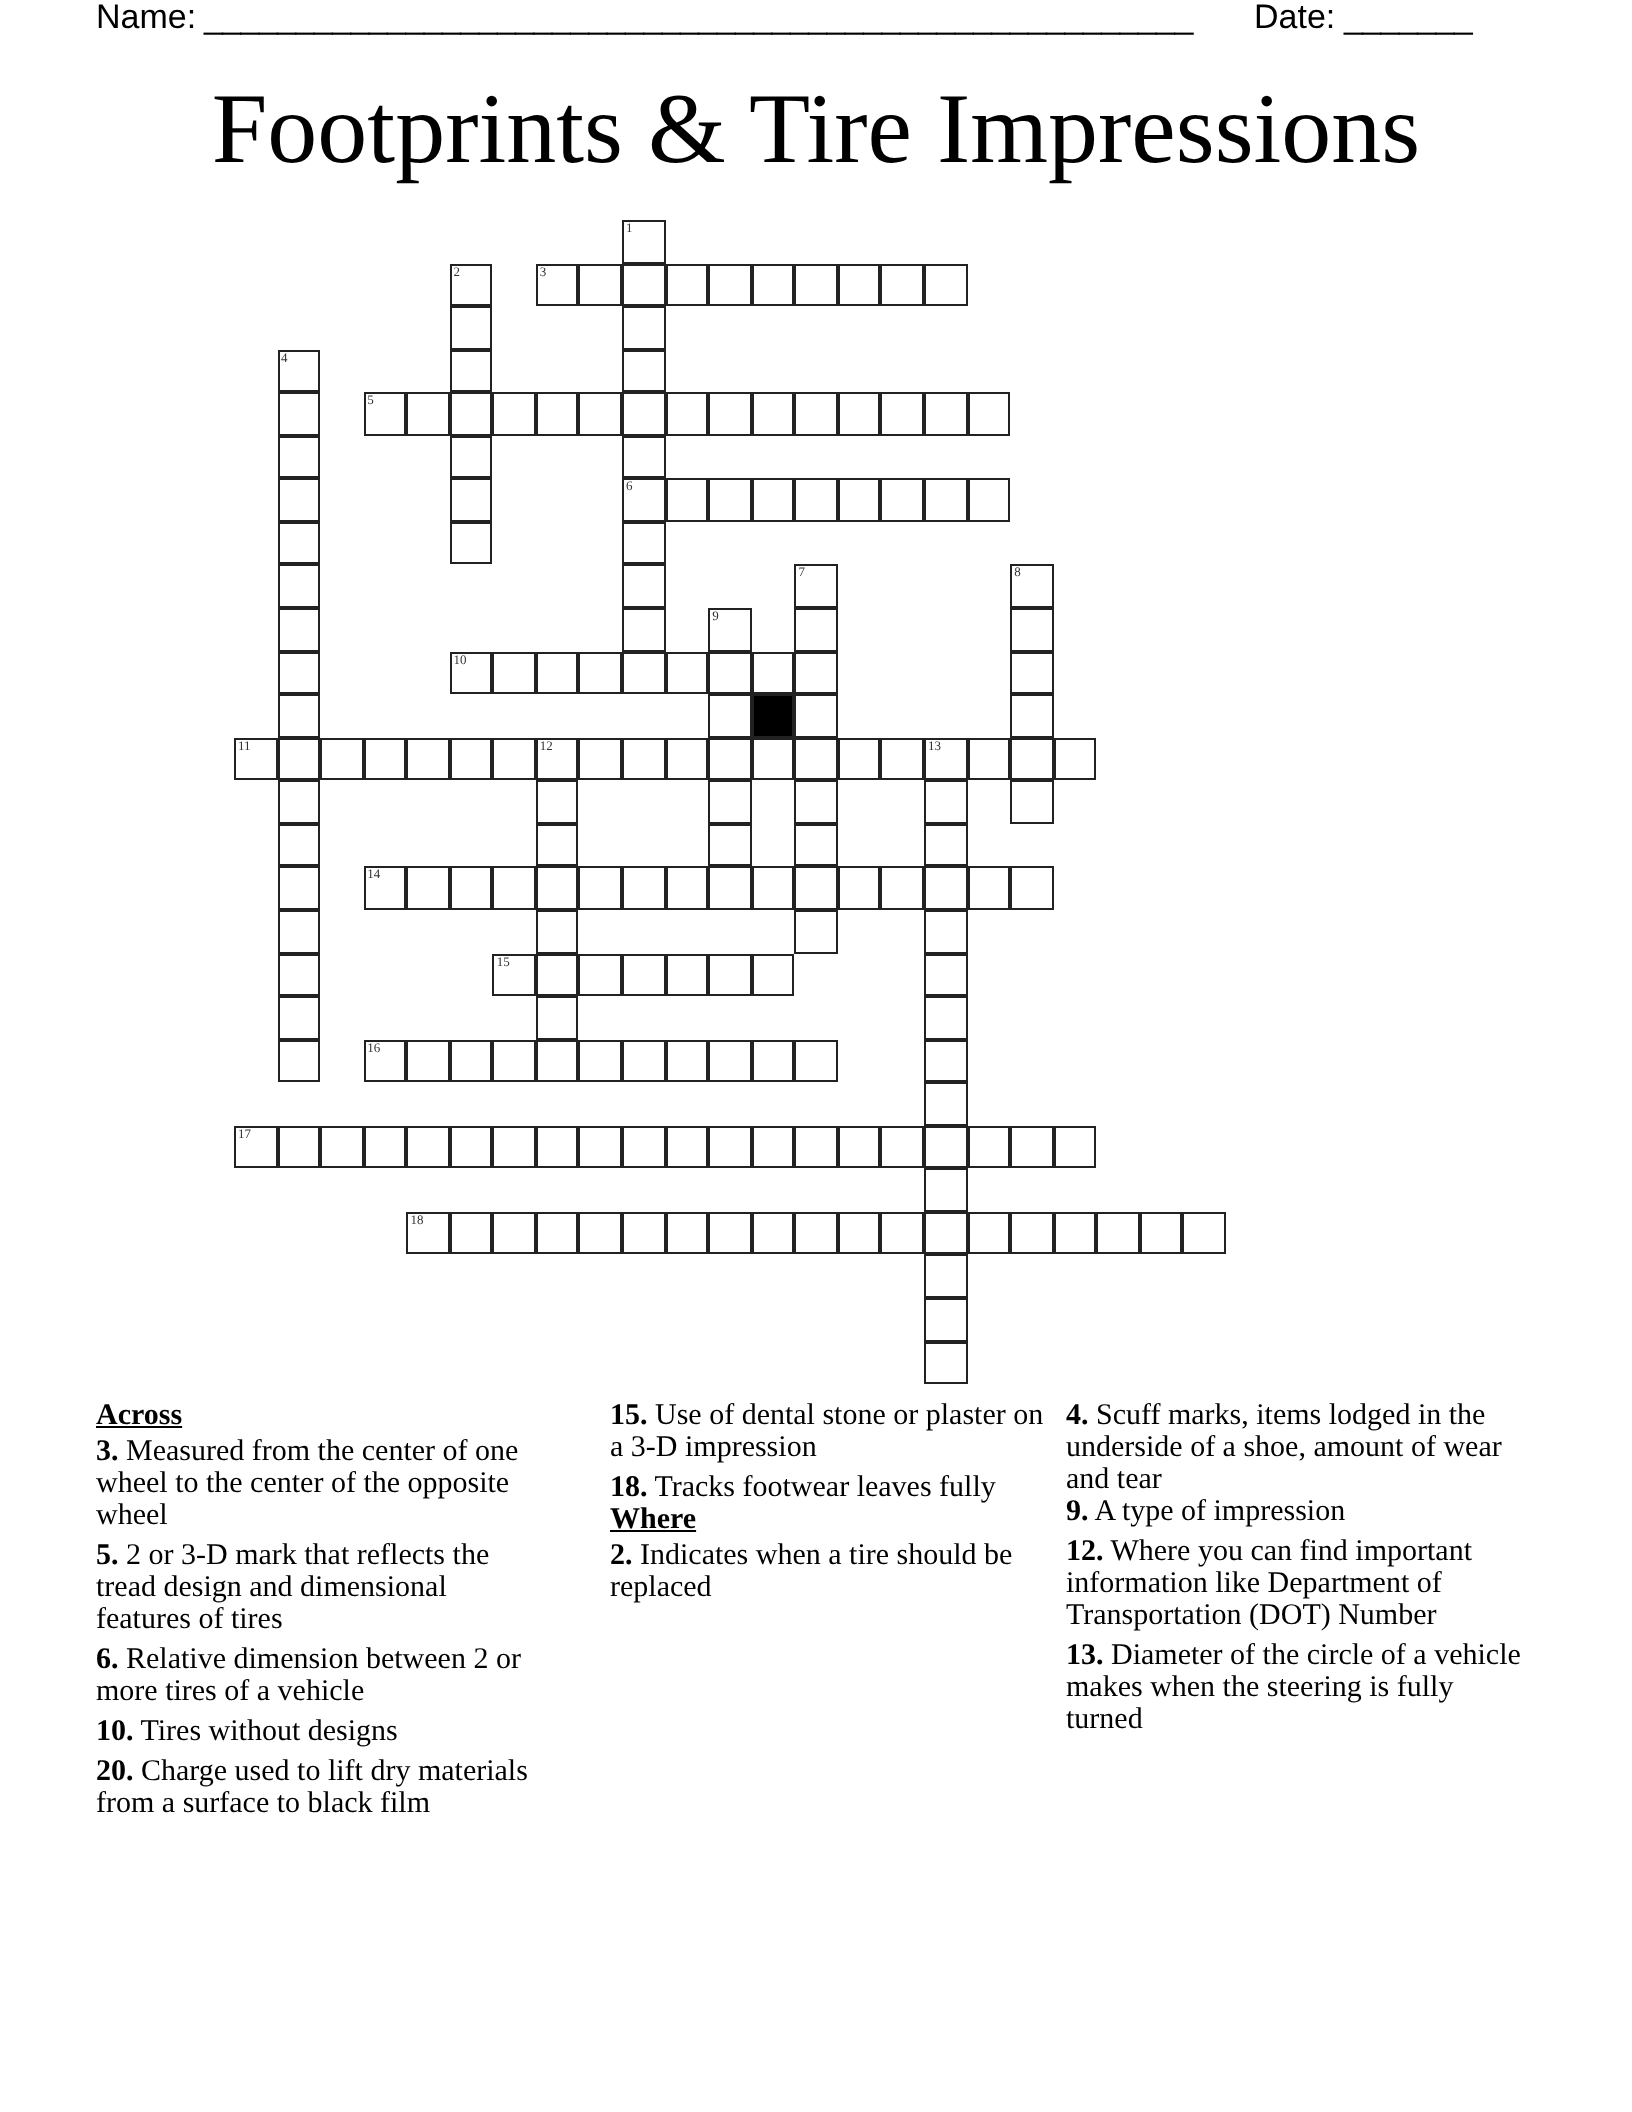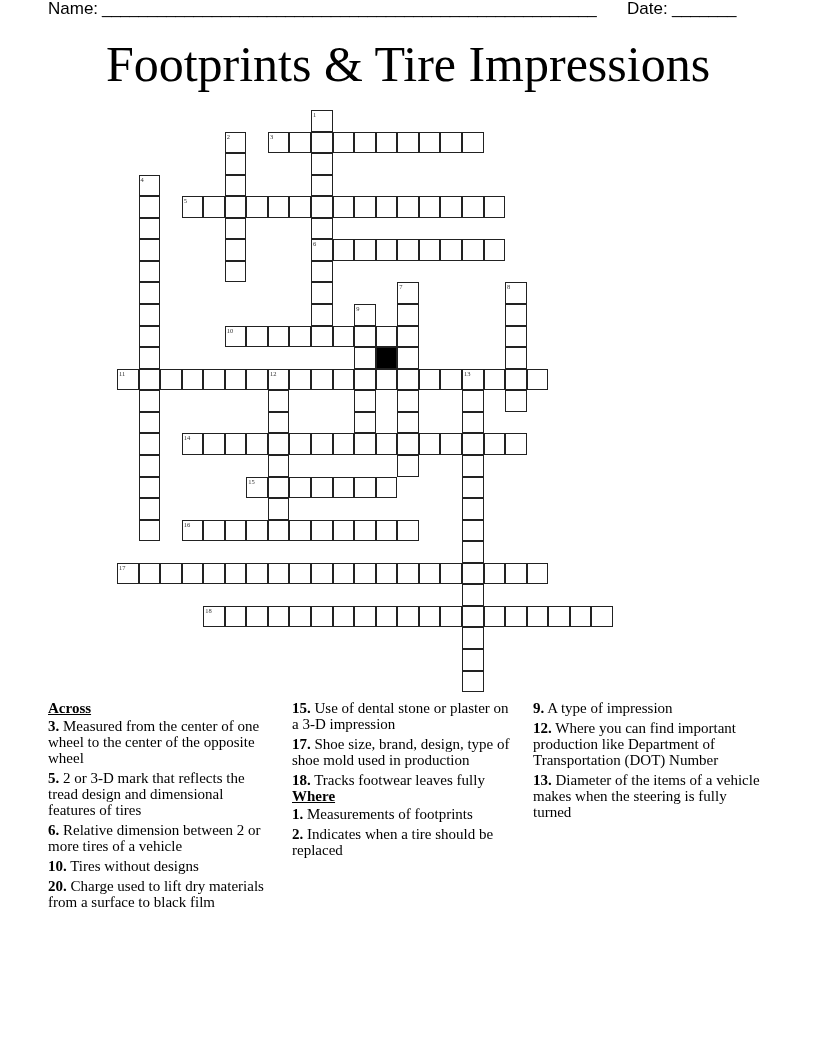--- a/index.html
+++ b/index.html
@@ -280,26 +280,25 @@
 
 <div class="clues" style="left:48px; width:222px;">
   <div class="heading">Across</div>
   <div class="clue"><b>3.</b> <span>Measured from the center of one wheel to the center of the opposite wheel</span></div>
   <div class="clue"><b>5.</b> <span>2 or 3-D mark that reflects the tread design and dimensional features of tires</span></div>
   <div class="clue"><b>6.</b> <span>Relative dimension between 2 or more tires of a vehicle</span></div>
   <div class="clue"><b>10.</b> <span>Tires without designs</span></div>
   <div class="clue"><b>20.</b> <span>Charge used to lift dry materials from a surface to black film</span></div>
 </div>
 
-<div class="clues" style="left:292px; width:222px;">
+<div class="clues" style="left:305px; width:222px;">
   <div class="clue"><b>15.</b> <span>Use of dental stone or plaster on a 3-D impression</span></div>
-  <div class="clue"><b>17.</b> <span>Shoe size, brand, design, type of shoe mold used in production</span></div>
   <div class="clue" style="margin-bottom:0"><b>18.</b> <span>Tracks footwear leaves fully</span></div>
   <div class="heading">Where</div>
-  <div class="clue"><b>1.</b> <span>Measurements of footprints</span></div>
   <div class="clue"><b>2.</b> <span>Indicates when a tire should be replaced</span></div>
 </div>
 
 <div class="clues" style="left:533px; width:232px;">
+  <div class="clue" style="margin-bottom:0"><b>4.</b> <span>Scuff marks, items lodged in the underside of a shoe, amount of wear and tear</span></div>
   <div class="clue"><b>9.</b> <span>A type of impression</span></div>
-  <div class="clue"><b>12.</b> <span>Where you can find important production like Department of Transportation (DOT) Number</span></div>
-  <div class="clue"><b>13.</b> <span>Diameter of the items of a vehicle makes when the steering is fully turned</span></div>
+  <div class="clue"><b>12.</b> <span>Where you can find important information like Department of Transportation (DOT) Number</span></div>
+  <div class="clue"><b>13.</b> <span>Diameter of the circle of a vehicle makes when the steering is fully turned</span></div>
 </div>
 
 </body></html>

